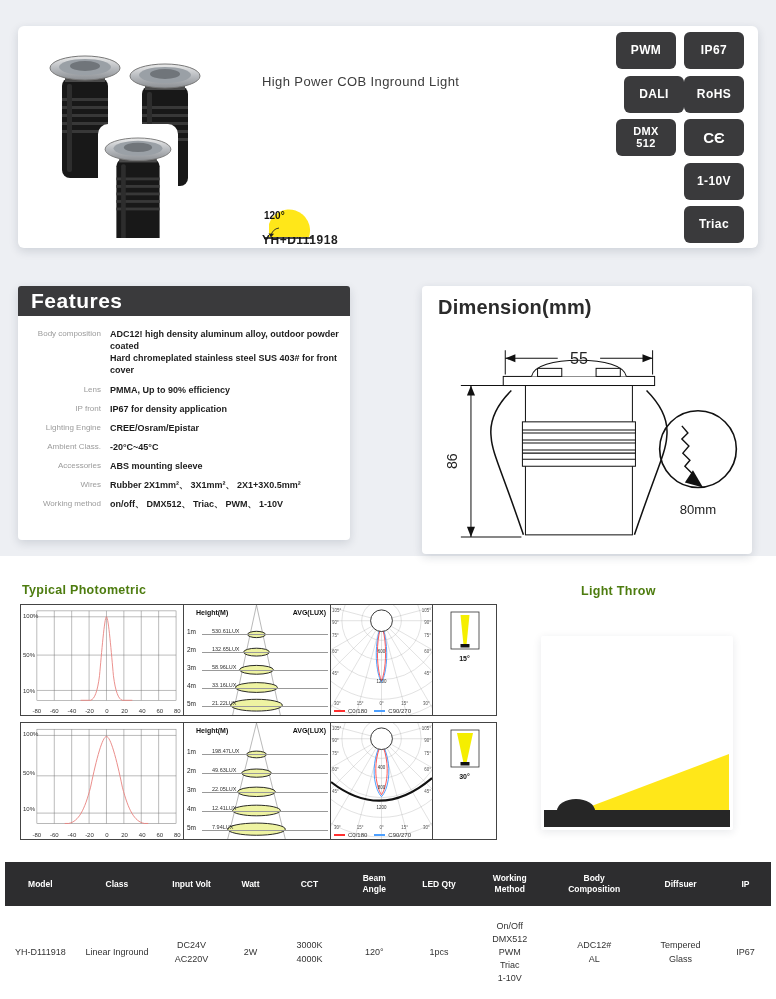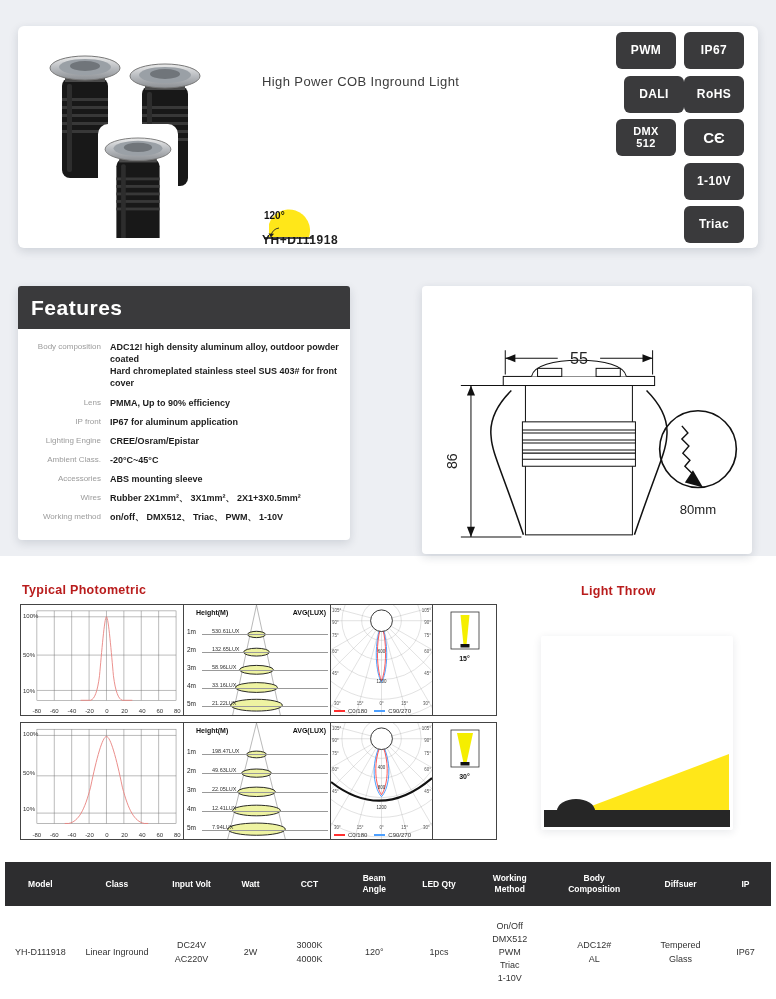--- a/index.html
+++ b/index.html
@@ -17,37 +17,37 @@
   .product-model { position:absolute; left:244px; top:160px; font-size:12px; font-weight:bold; color:#1f1f1f; letter-spacing:.5px;margin-top:47px; }
   .beam120 { position:absolute; left:244px; top:182px; }
   .badge { position:absolute; width:60px; height:37px; background:#3a3a3c; border-radius:6px;
            color:#fff; display:flex; align-items:center; justify-content:center; text-align:center;
            font-size:12px; font-weight:600; letter-spacing:.4px; white-space:pre-line; line-height:1.05; }
   .b-dmx { font-size:11px; }
   .b-ce { font-size:15px; font-weight:bold; letter-spacing:0; }
 
   
   #features-card { left:18px; top:286px; width:332px; height:254px; border-radius:4px; }
-  .features-bar { height:43px; background:#3a3a3c; display:flex; align-items:center; padding-left:13px;
+  .features-bar { height:30px; background:#3a3a3c; display:flex; align-items:center; padding-left:13px;
                   border-radius:3px 3px 0 0; }
   .features-bar span { color:#fff; font-size:21px; font-weight:bold; letter-spacing:.5px; }
   .f-rows { padding:12px 6px 0 4px; }
   .f-row { display:flex; margin-bottom:7px; }
   .f-label { width:88px; text-align:right; color:#9b9b9b; font-size:8px; padding-right:9px; padding-top:1px; flex-shrink:0; }
   .f-value { flex:1; font-size:9px; font-weight:bold; color:#1c1c1c; white-space:pre-line; line-height:1.35; }
 
   
   #dimension-card { left:422px; top:286px; width:330px; height:268px; border-radius:4px; }
   .dim-title { font-size:20px; font-weight:bold; color:#2b2b2b; padding:10px 0 0 16px; letter-spacing:.2px; }
   .dim-svg { position:absolute; left:8px; top:42px; }
   .dim-stroke { stroke:#111; fill:none; stroke-width:1; }
   .dim-txt { font-family:"Liberation Sans",sans-serif; fill:#222; }
 
   
-  .section-title { position:absolute; font-size:12.5px; color:#b91c1c; font-weight:600; letter-spacing:.3px; }
+  .section-title { position:absolute; font-size:12.5px; color:#4d7c0f; font-weight:600; letter-spacing:.3px; }
   #photometric-title { left:22px; top:583px; }
   #lightthrow-title { left:581px; top:584px; }
 
   .ph-box { position:absolute; left:20px; width:477px; border:1px solid #444; background:#fff; display:flex; }
   #ph-row1 { top:604px; height:112px; }
   #ph-row2 { top:722px; height:118px; }
   .p1 { width:163px; border-right:1px solid #444; position:relative; }
   .p2 { width:147px; border-right:1px solid #444; position:relative; overflow:hidden; }
   .p3 { width:102px; border-right:1px solid #444; position:relative; overflow:hidden; }
   .p4 { flex:1; position:relative; }
@@ -149,21 +149,21 @@
         <span class="f-label">Body composition</span>
         <span class="f-value">ADC12!  high density aluminum alloy, outdoor powder coated
 Hard chromeplated stainless steel SUS 403# for front cover</span>
       </div>
     <div class="f-row">
         <span class="f-label">Lens</span>
         <span class="f-value">PMMA, Up to 90% efficiency</span>
       </div>
     <div class="f-row">
         <span class="f-label">IP front</span>
-        <span class="f-value">IP67 for aluminum application</span>
+        <span class="f-value">IP67 for density application</span>
       </div>
     <div class="f-row">
         <span class="f-label">Lighting Engine</span>
         <span class="f-value">CREE/Osram/Epistar</span>
       </div>
     <div class="f-row">
         <span class="f-label">Ambient Class.</span>
         <span class="f-value">-20°C~45°C</span>
       </div>
     <div class="f-row">
@@ -175,20 +175,21 @@
         <span class="f-value">Rubber 2X1mm²、 3X1mm²、 2X1+3X0.5mm²</span>
       </div>
     <div class="f-row">
         <span class="f-label">Working method</span>
         <span class="f-value">on/off、 DMX512、 Triac、 PWM、 1-10V</span>
       </div>
   </div>
 </div>
 
 <div class="card" id="dimension-card">
+  <div class="dim-title">Dimension(mm)</div>
   <svg class="dim-svg" width="314" height="222" viewBox="0 0 310 220">
     <g class="dim-stroke">
       <line x1="74" y1="46" x2="74" y2="22"></line>
         <line x1="220" y1="46" x2="220" y2="22"></line>
       <line x1="74" y1="30" x2="126" y2="30"></line>
         <line x1="168" y1="30" x2="220" y2="30"></line>
       <rect x="72" y="48" width="150" height="9" fill="#fff"></rect>
       <path d="M100,48 C102,37 122,32 147,32 C172,32 192,37 194,48" fill="#fff"></path>
       <rect x="106" y="40" width="24" height="8" fill="#fff"></rect>
       <rect x="164" y="40" width="24" height="8" fill="#fff"></rect>

